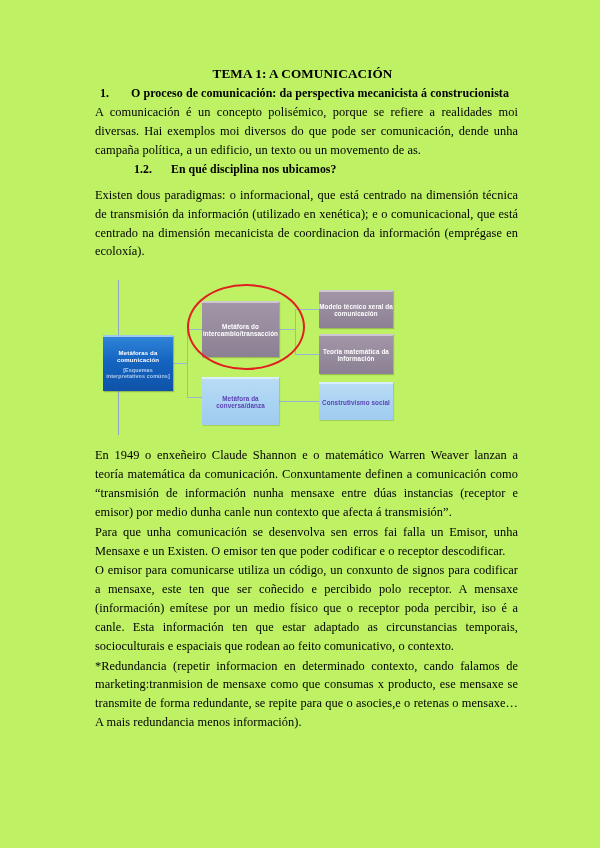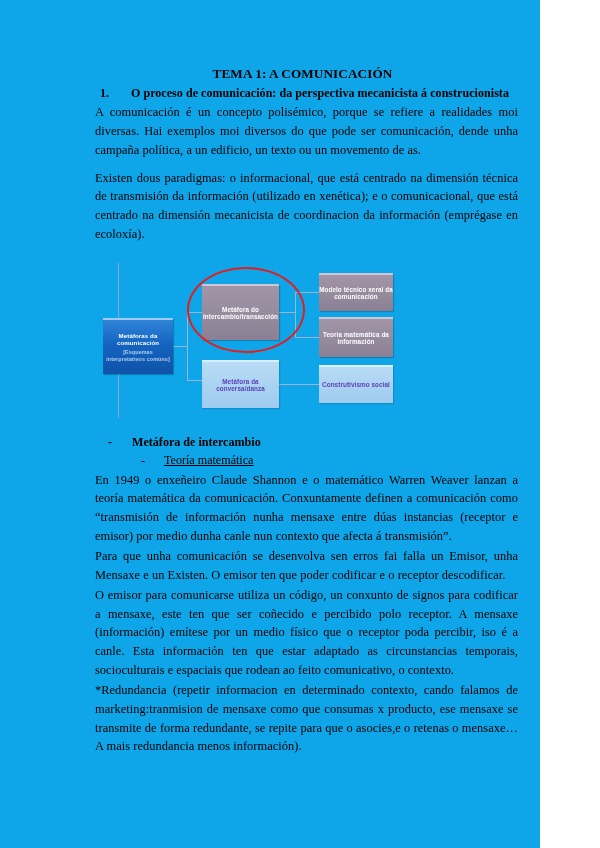--- a/index.html
+++ b/index.html
@@ -13,23 +13,23 @@
     position: relative;
     overflow: hidden;
     font-family: "Liberation Serif", "DejaVu Serif", serif;
     color: #000000;
     -webkit-font-smoothing: antialiased;
   }
 
   .page {
     position: absolute;
     left: 0; top: 0;
-    width: 540px;
+    width: 600px;
     height: 848px;
-    background: #0ea5e9;
+    background: #bef264;
   }
 
   .content {
     position: absolute;
     left: 87px;
     top: 66px;
     width: 431px;
   }
 
   
@@ -215,20 +215,23 @@
 
     <div class="doc-title">TEMA 1: A COMUNICACIÓN</div>
 
     <div class="h1-row">
       <span class="num">1.</span><span>O proceso de comunicación: da perspectiva mecanicista á construcionista</span>
     </div>
 
 
     <p class="body">A comunicación é un concepto polisémico, porque se refiere a realidades moi diversas. Hai exemplos moi diversos do que pode ser comunicación, dende unha campaña política, a un edificio, un texto ou un movemento de as.</p>
 
+    <div class="h2-row">
+      <span class="num">1.2.</span><span>En qué disciplina nos ubicamos?</span>
+    </div>
 
     <p class="body spaced">Existen dous paradigmas: o  informacional, que está centrado na dimensión técnica de transmisión da información (utilizado en xenética); e o comunicacional, que está centrado na dimensión mecanicista de coordinacion da información (emprégase en ecoloxía).</p>
 
     <div class="figure">
       <div class="fig-inner">
 
         <div class="vrule"></div>
 
         <div class="conn h" style="left:86px; top:91px; width:14px;"></div>
         <div class="conn v" style="left:100px; top:57px; height:68px;"></div>
@@ -264,27 +267,21 @@
         </div>
 
         <div class="nodebox n-blue n-construt">
           <span>Construtivismo social</span>
         </div>
 
         <div class="ellipse"></div>
       </div>
     </div>
 
-    <div class="dash-l1">
-      <span class="mk">-</span><span>Metáfora de intercambio</span>
-    </div>
-
-    <div class="dash-l2">
-      <span class="mk">-</span><span class="ul">Teoría matemática</span>
-    </div>
+
 
     <p class="body"><span>En 1949 o enxeñeiro Claude Shannon e o matemático Warren Weaver lanzan a teoría matemática da comunicación. Conxuntamente definen a comunicación como </span><span class="it">“transmisión de información nunha mensaxe entre dúas instancias (receptor e emisor) por medio dunha canle nun contexto que afecta á transmisión”</span><span>.</span></p>
 
     <p class="body">Para que unha comunicación se desenvolva sen erros fai falla un Emisor, unha Mensaxe e un Existen. O emisor ten que poder codificar e o receptor descodificar.</p>
 
     <p class="body">O emisor para comunicarse utiliza un código, un conxunto de signos para codificar a mensaxe, este ten que ser coñecido e percibido polo receptor. A mensaxe (información) emítese por un medio físico que o receptor poda percibir, iso é a canle. Esta información ten que estar adaptado as circunstancias temporais, socioculturais e espaciais que rodean ao feito comunicativo, o contexto.</p>
 
     <p class="body">*Redundancia (repetir informacion en determinado contexto, cando falamos de marketing:tranmision de mensaxe como que consumas x producto, ese mensaxe se transmite de forma redundante, se repite para que o asocies,e o retenas o mensaxe…A mais redundancia menos información).</p>
 
   </div>

